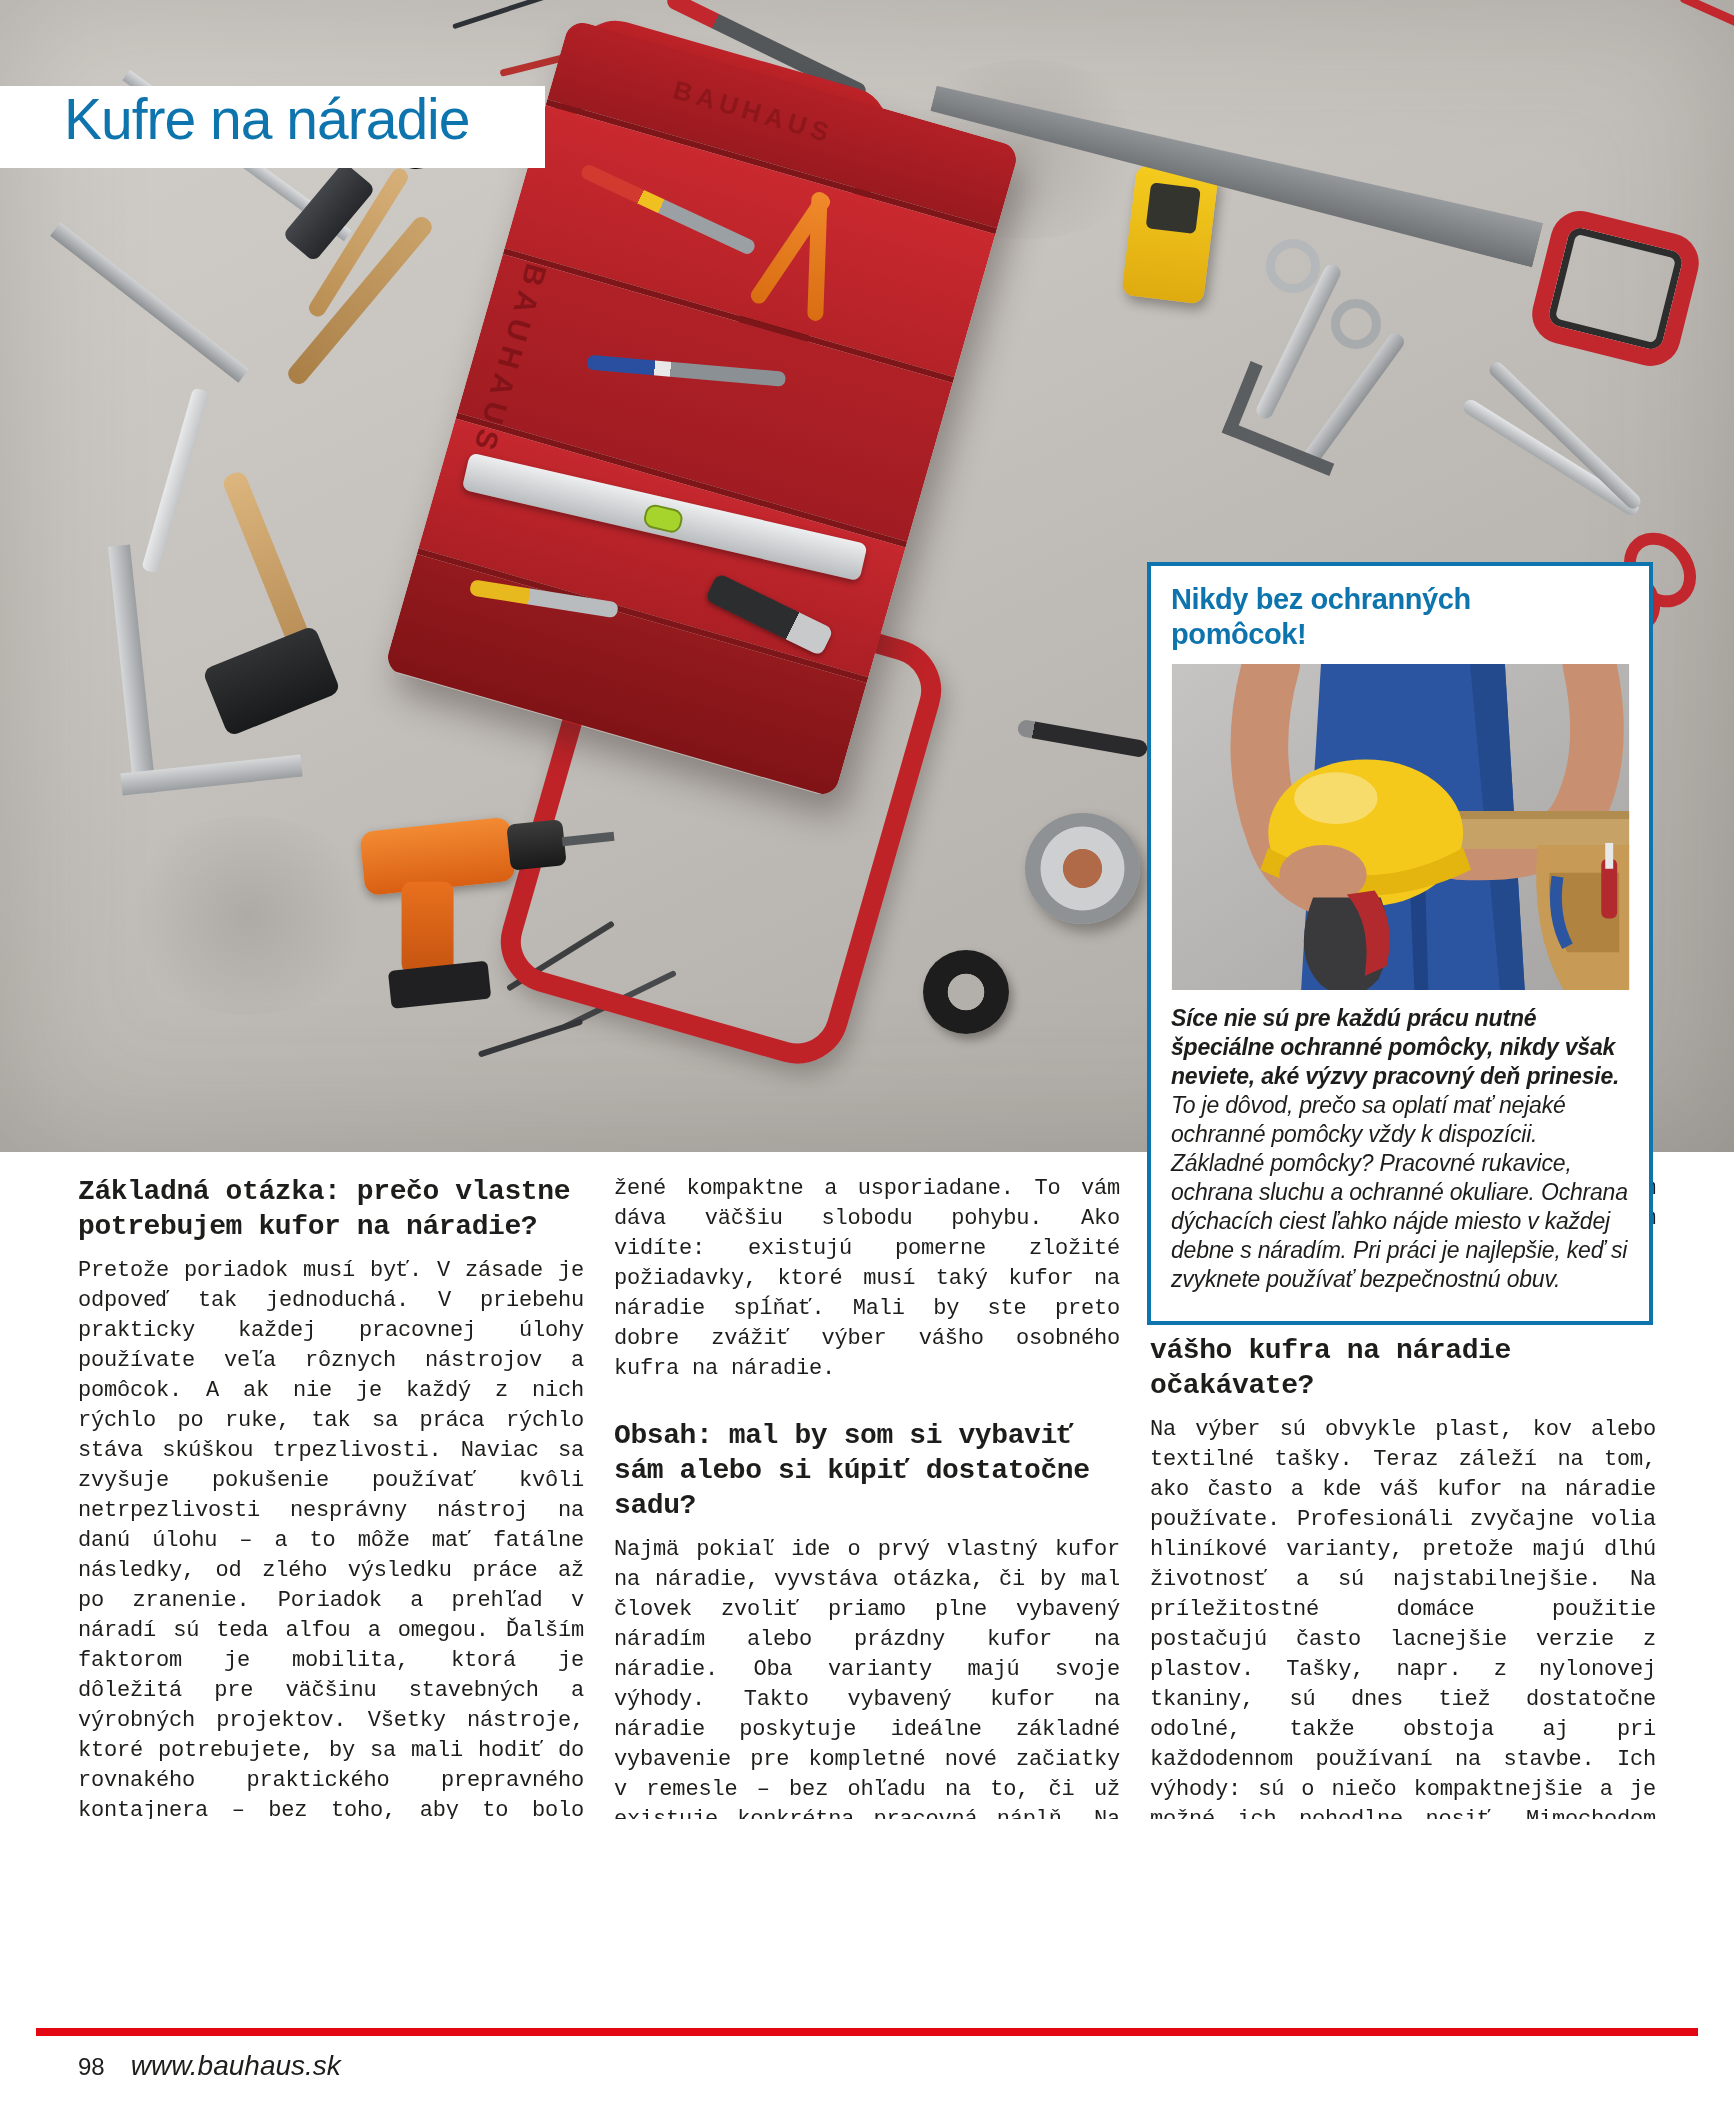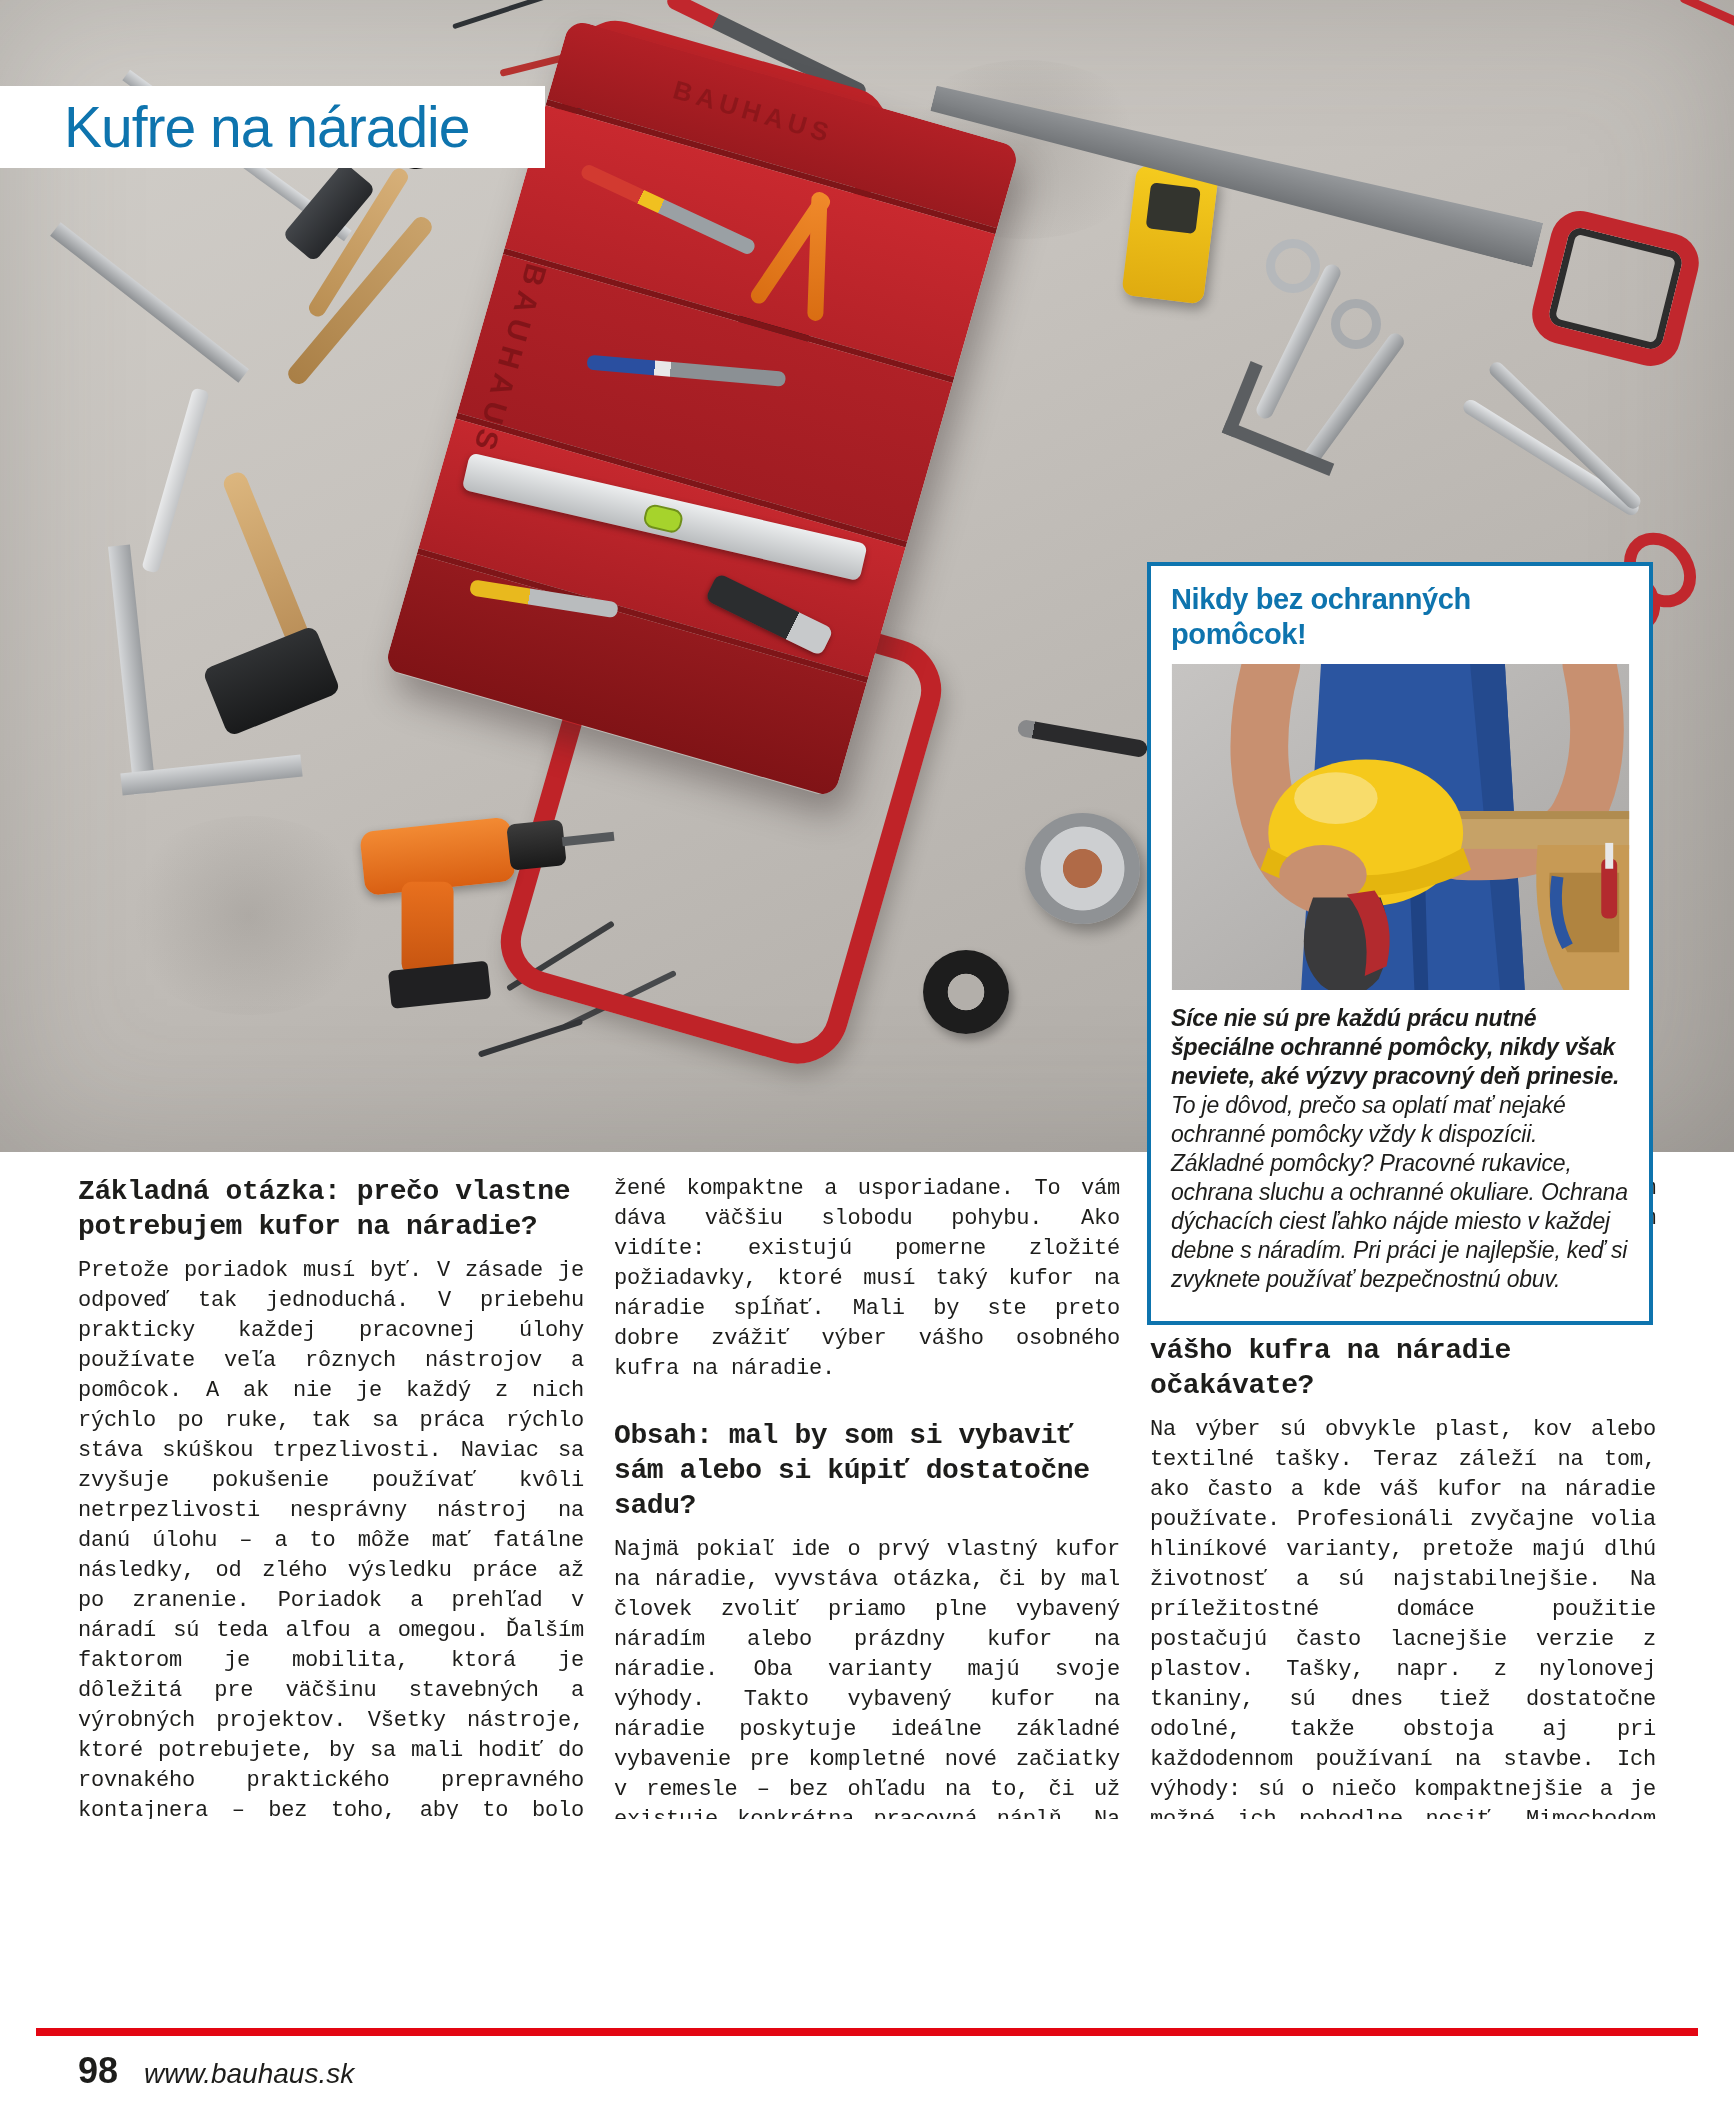--- a/index.html
+++ b/index.html
@@ -121,21 +121,21 @@
        background:linear-gradient(#2a2c2e,#141516);}
   .marker{left:1017px;top:730px;width:131px;height:17px;border-radius:9px;transform:rotate(10deg);
        background:linear-gradient(90deg,#88898b 0 12%,#2a2a2c 12%);}
   .ducttape{left:1025px;top:813px;width:115px;height:111px;border-radius:50%;z-index:3;
        background:radial-gradient(circle,#b06a47 0 24%,#cdcfd1 25% 52%,#8f9295 53% 100%);
        box-shadow:6px 8px 14px rgba(0,0,0,.3);}
   .blacktape{left:923px;top:950px;width:86px;height:84px;border-radius:50%;
        background:radial-gradient(circle,#b3afaa 0 30%,#1d1d1d 31% 100%);box-shadow:4px 6px 10px rgba(0,0,0,.3);}
   
   .title-band{position:absolute;left:0;top:86px;width:545px;height:82px;background:#fff;z-index:6;
-       display:flex;align-items:center;}
+       display:flex;align-items:flex-start;}
   .title-band h1{margin:0 0 0 64px;font-size:57px;font-weight:400;color:#0e74ae;letter-spacing:-1px;}
   
   .safety-box{position:absolute;left:1147px;top:562px;width:506px;height:763px;box-sizing:border-box;
        background:#fff;border:4px solid #0e74ae;padding:16px 20px;z-index:6;}
   .safety-box h3{margin:0 0 12px 0;font-size:29px;line-height:35px;font-weight:bold;color:#0e74ae;
        letter-spacing:-0.4px;width:368px;}
   .worker{width:459px;height:326px;display:block;}
   .safety-caption{margin:14px 0 0 0;font-style:italic;font-size:23px;line-height:29px;color:#1d1d1b;
        letter-spacing:-0.2px;}
   .safety-caption .b{font-weight:bold;}
@@ -144,21 +144,21 @@
   .article h2{margin:0 0 16px 0;font-size:56px;font-weight:400;color:#0e74ae;letter-spacing:-1px;}
   .lead{margin:0 0 26px 0;font-size:29px;line-height:40px;width:1075px;letter-spacing:-0.3px;}
   .cols{display:flex;gap:30px;height:645px;overflow:hidden;font-family:Liberation Mono, monospace;}
   .col{width:506px;}
   .subhead{margin:0 0 12px 0;font-size:28px;line-height:35px;font-weight:bold;letter-spacing:-0.4px;}
   .subhead.later{margin-top:34px;}
   .body{margin:0;font-size:22px;line-height:30px;text-align:justify;letter-spacing:-0.2px;}
   
   .rule{position:absolute;left:36px;right:36px;top:2028px;height:8px;background:#e30613;}
   .footer{position:absolute;left:78px;top:2050px;display:flex;gap:26px;align-items:baseline;}
-  .pageno{font-weight:bold;font-size:36px;}
+  .pageno{font-weight:normal;font-size:24px;}
   .site{font-style:italic;font-size:28px;}
 </style>
 </head>
 <body>
 
 <div class="page">
 
   <div class="hero">
     <div class="t stain" style="left:119px;top:816px;width:259px;height:199px;"></div>
     <div class="t stain" style="left:1343px;top:697px;width:299px;height:239px;"></div>

